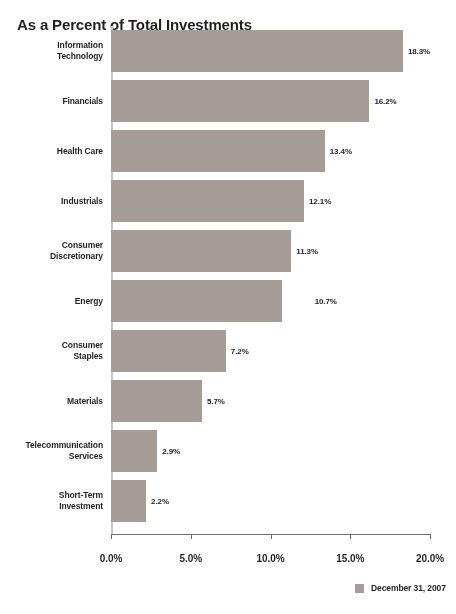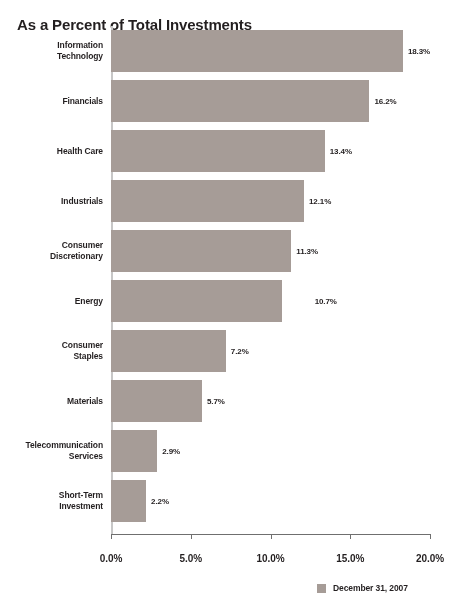--- a/index.html
+++ b/index.html
@@ -119,21 +119,21 @@
     font-weight: bold;
     letter-spacing: -0.1px;
     color: #231f20;
     transform: translateX(-50%);
     white-space: nowrap;
   }
 
   
   #legend {
     position: absolute;
-    left: 317px;
+    left: 355px;
     top: 583px;
     display: flex;
     align-items: center;
     text-align: right;
   }
   #legend-swatch {
     width: 9px;
     height: 9px;
     background: #a69c97;
     margin-right: 7px;

